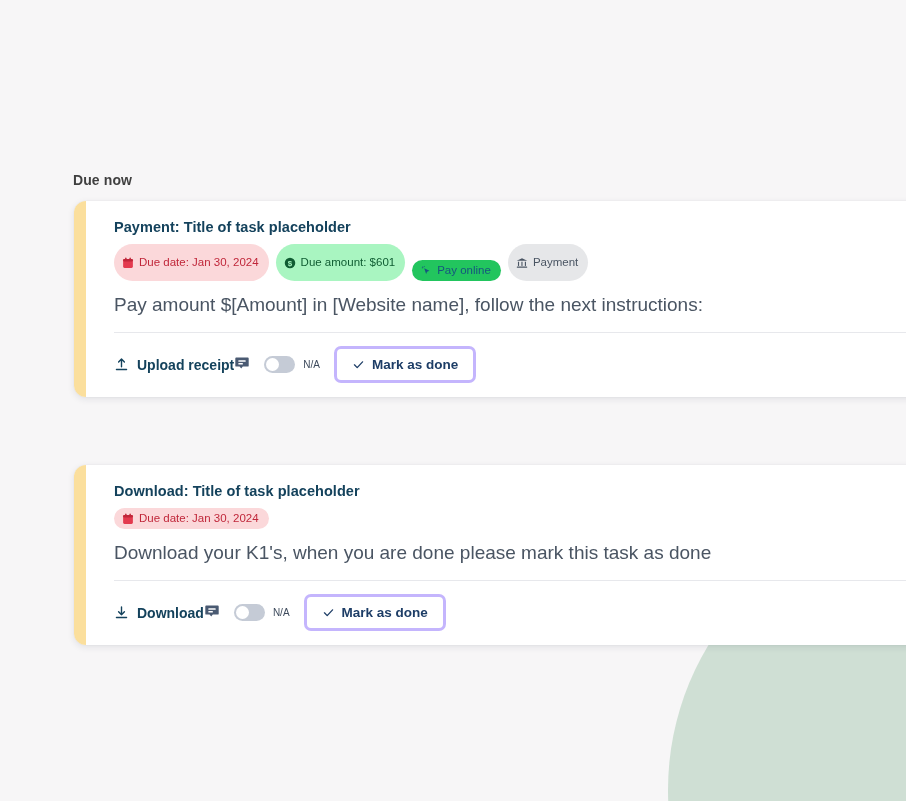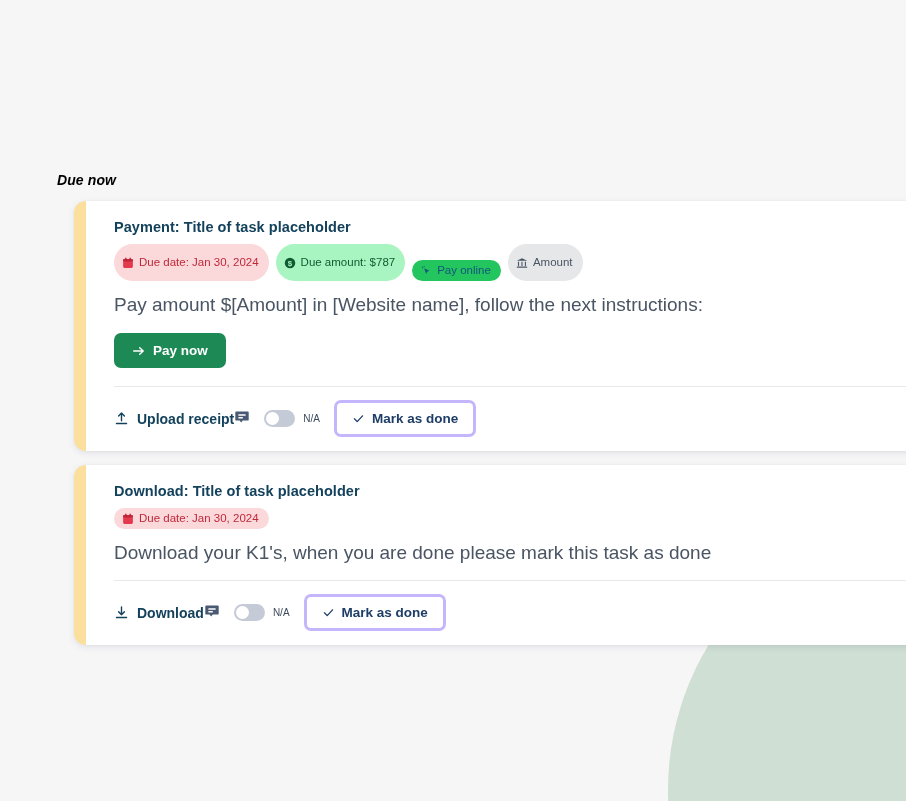--- a/index.html
+++ b/index.html
@@ -28,27 +28,26 @@
   }
 
   #page {
     position: relative;
     z-index: 2;
   }
 
   
   #section-title {
     position: absolute;
-    left: 57px;
+    left: 73px;
     top: 172px;
     font-size: 14px;
     font-weight: bold;
-    color: #000000;
+    color: #404040;
     letter-spacing: 0.1px;
-    font-style: italic;
   }
 
   
   .card {
     position: absolute;
     left: 74px;
     width: 866px;
     background: #ffffff;
     border-radius: 12px;
     box-shadow: 0 2px 7px rgba(27, 42, 66, 0.10), 0 0 1px rgba(27,42,66,0.14);
@@ -235,21 +234,21 @@
           <span>Due date: Jan 30, 2024</span>
         </span>
 
         <span class="badge badge-green">
           <span>
             <svg width="12" height="12" viewBox="0 0 16 16">
               <circle cx="8" cy="8" r="7" fill="#0f5c32"></circle>
               <text x="8" y="11.7" font-size="10.5" font-weight="bold" text-anchor="middle" fill="#a9f5c1" font-family="Liberation Sans, sans-serif">$</text>
             </svg>
           </span>
-          <span>Due amount: $787</span>
+          <span>Due amount: $601</span>
         </span>
 
         <span class="badge badge-blue">
           <span>
             <svg width="12" height="12" viewBox="0 0 16 16">
               <path d="M5.6 4.4 L12.6 7.6 L9.4 8.9 L8.2 12.1 Z" fill="#16557f"></path>
               <rect x="2.3" y="3.3" width="2.1" height="1" rx="0.5" fill="#16557f"></rect>
               <rect x="3.3" y="1.6" width="1" height="2.1" rx="0.5" fill="#16557f"></rect>
               <rect x="5.1" y="1.6" width="1.4" height="1" rx="0.5" fill="#16557f" transform="rotate(40 5.8 2.1)"></rect>
             </svg>
@@ -260,36 +259,28 @@
         <span class="badge badge-gray">
           <span>
             <svg width="12" height="12" viewBox="0 0 16 16">
               <path d="M8 1.6 L15 5.1 L1 5.1 Z" fill="#4a5563"></path>
               <rect x="2.6" y="6.3" width="1.5" height="5.6" fill="#4a5563"></rect>
               <rect x="7.2" y="6.3" width="1.5" height="5.6" fill="#4a5563"></rect>
               <rect x="11.8" y="6.3" width="1.5" height="5.6" fill="#4a5563"></rect>
               <rect x="1" y="12.6" width="14" height="1.7" rx="0.6" fill="#4a5563"></rect>
             </svg>
           </span>
-          <span>Amount</span>
+          <span>Payment</span>
         </span>
 
       </div>
 
       <p class="body-text">Pay amount $[Amount] in [Website name], follow the next instructions:</p>
 
 
-      <button class="primary-btn">
-        <span>
-          <svg width="14" height="14" viewBox="0 0 16 16">
-            <path d="M2 8 H12.5 M8.8 4.3 L12.8 8 L8.8 11.7" stroke="#ffffff" stroke-width="1.7" fill="none" stroke-linecap="round" stroke-linejoin="round"></path>
-          </svg>
-        </span>
-        <span>Pay now</span>
-      </button>
 
       <div class="card-footer">
         <a class="footer-left">
           <span>
             <svg width="15" height="15" viewBox="0 0 16 16">
               <path d="M8 2.2 V10.4 M4.9 5.3 L8 2.2 L11.1 5.3" stroke="#14425c" stroke-width="1.5" fill="none" stroke-linecap="round" stroke-linejoin="round"></path>
               <path d="M2.6 13.4 H13.4" stroke="#14425c" stroke-width="1.5" stroke-linecap="round"></path>
             </svg>
           </span>
           <span>Upload receipt</span>

